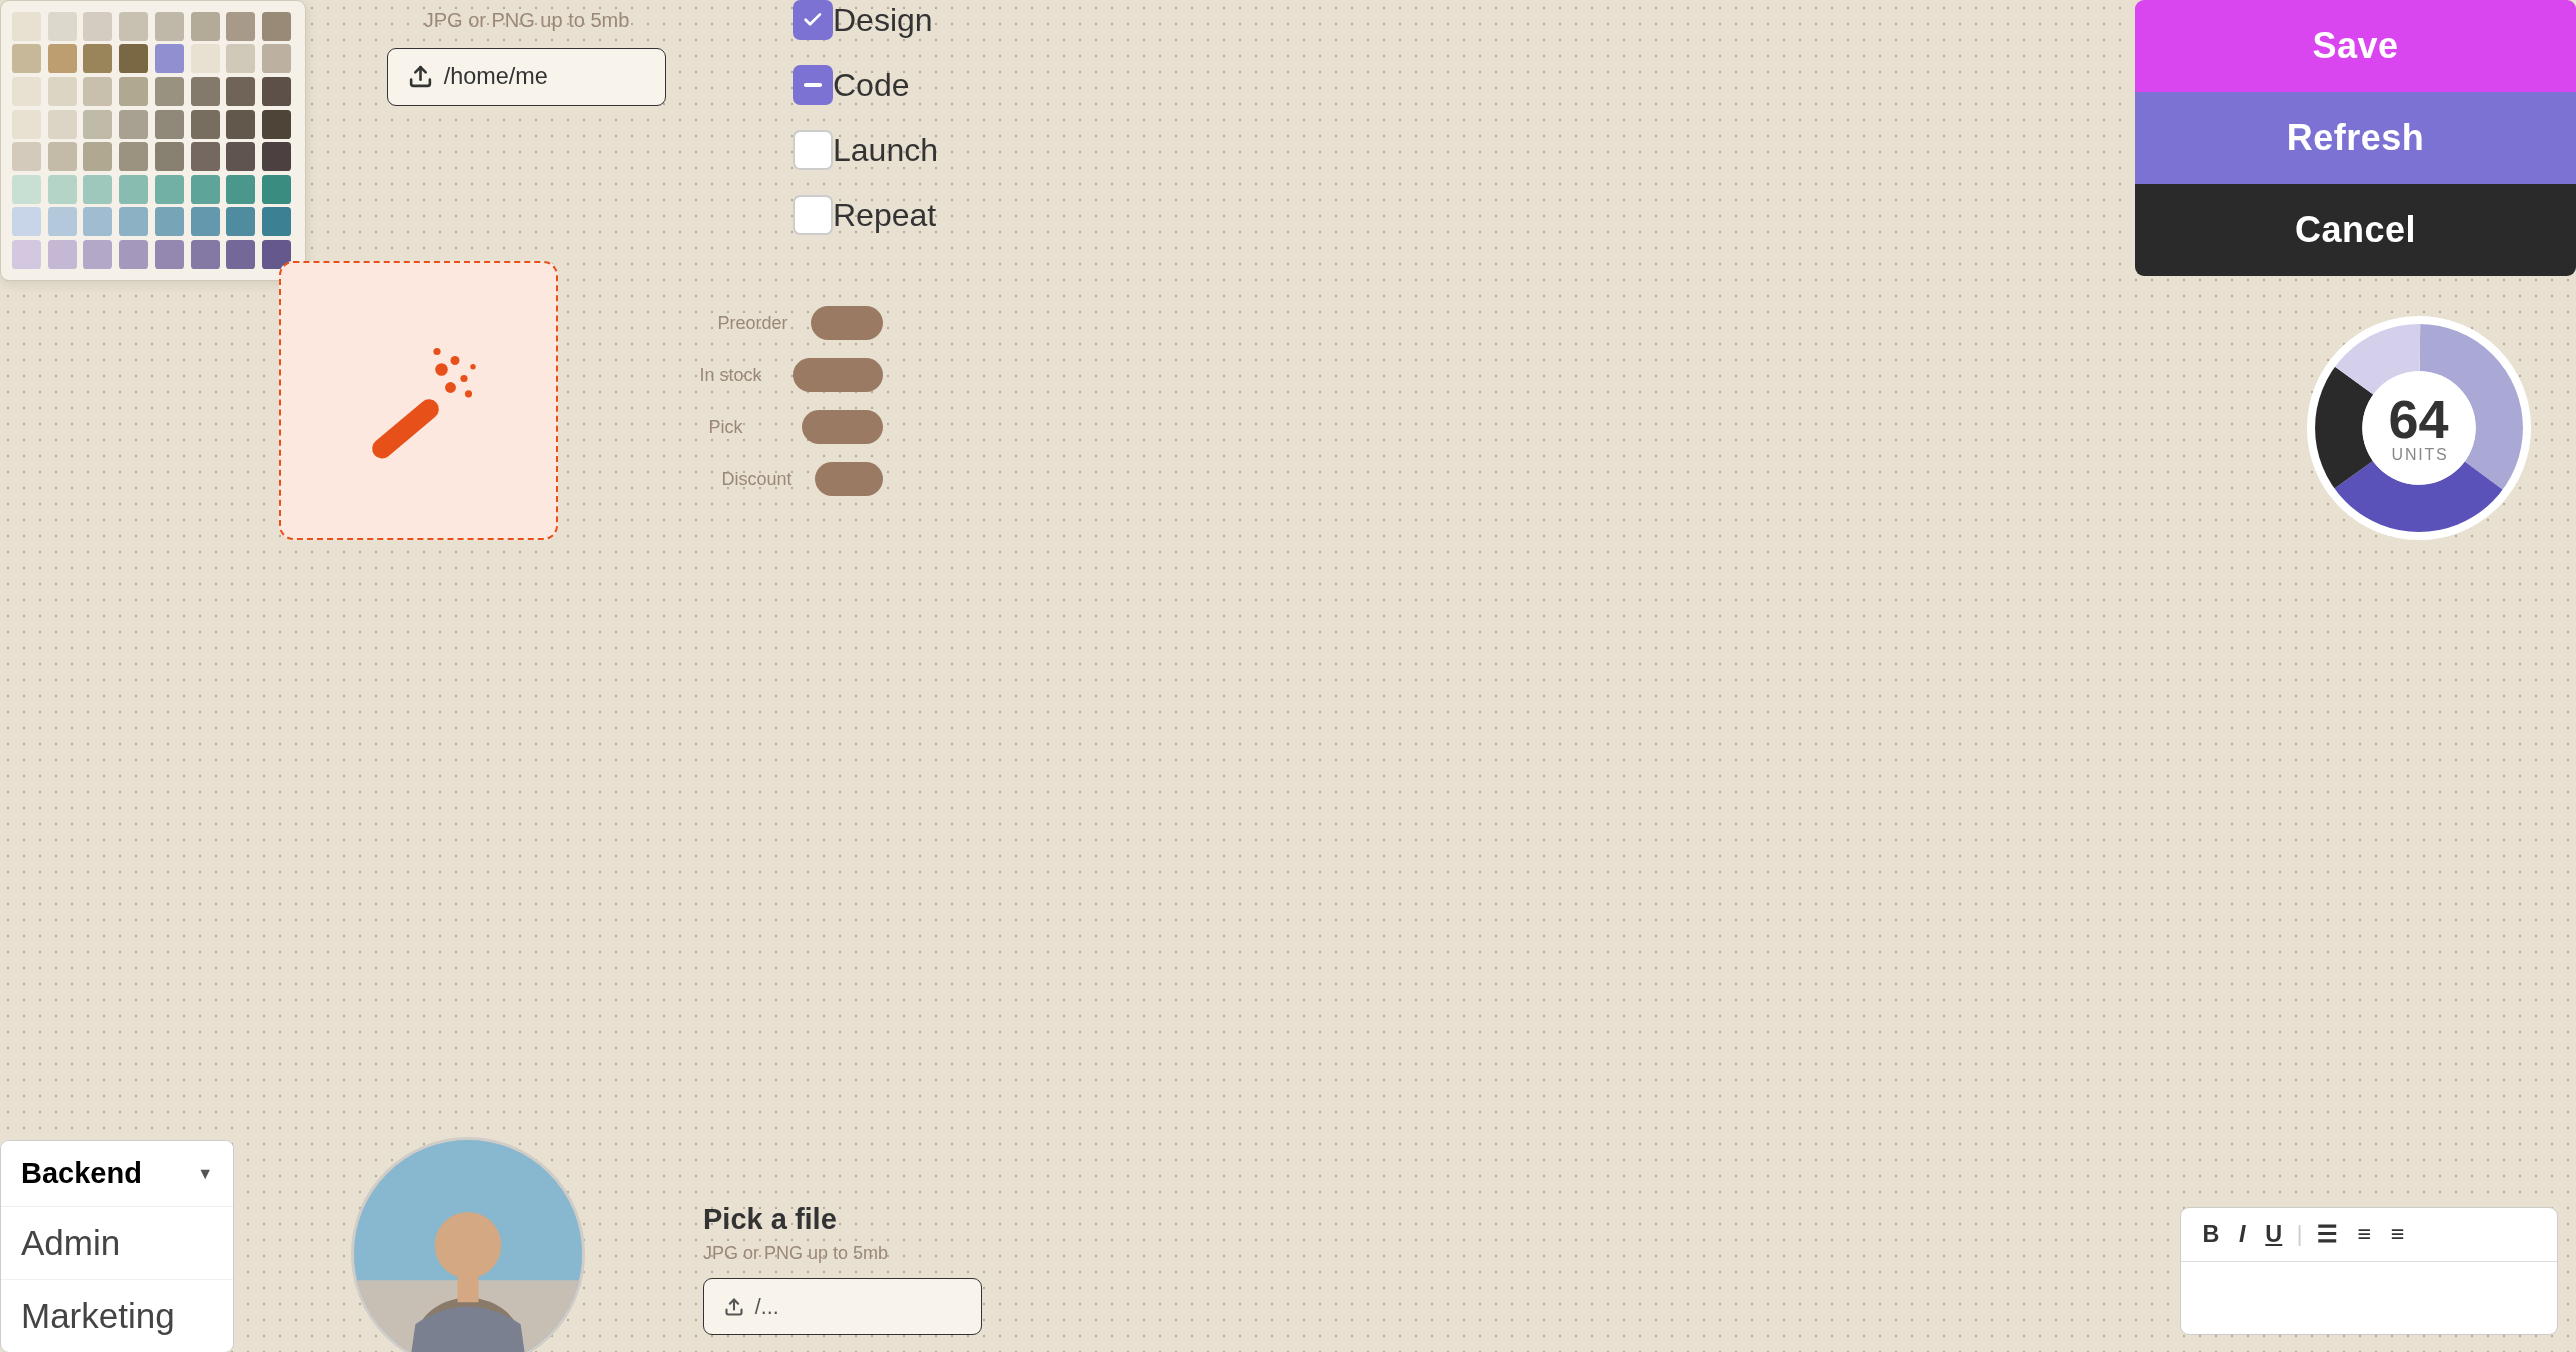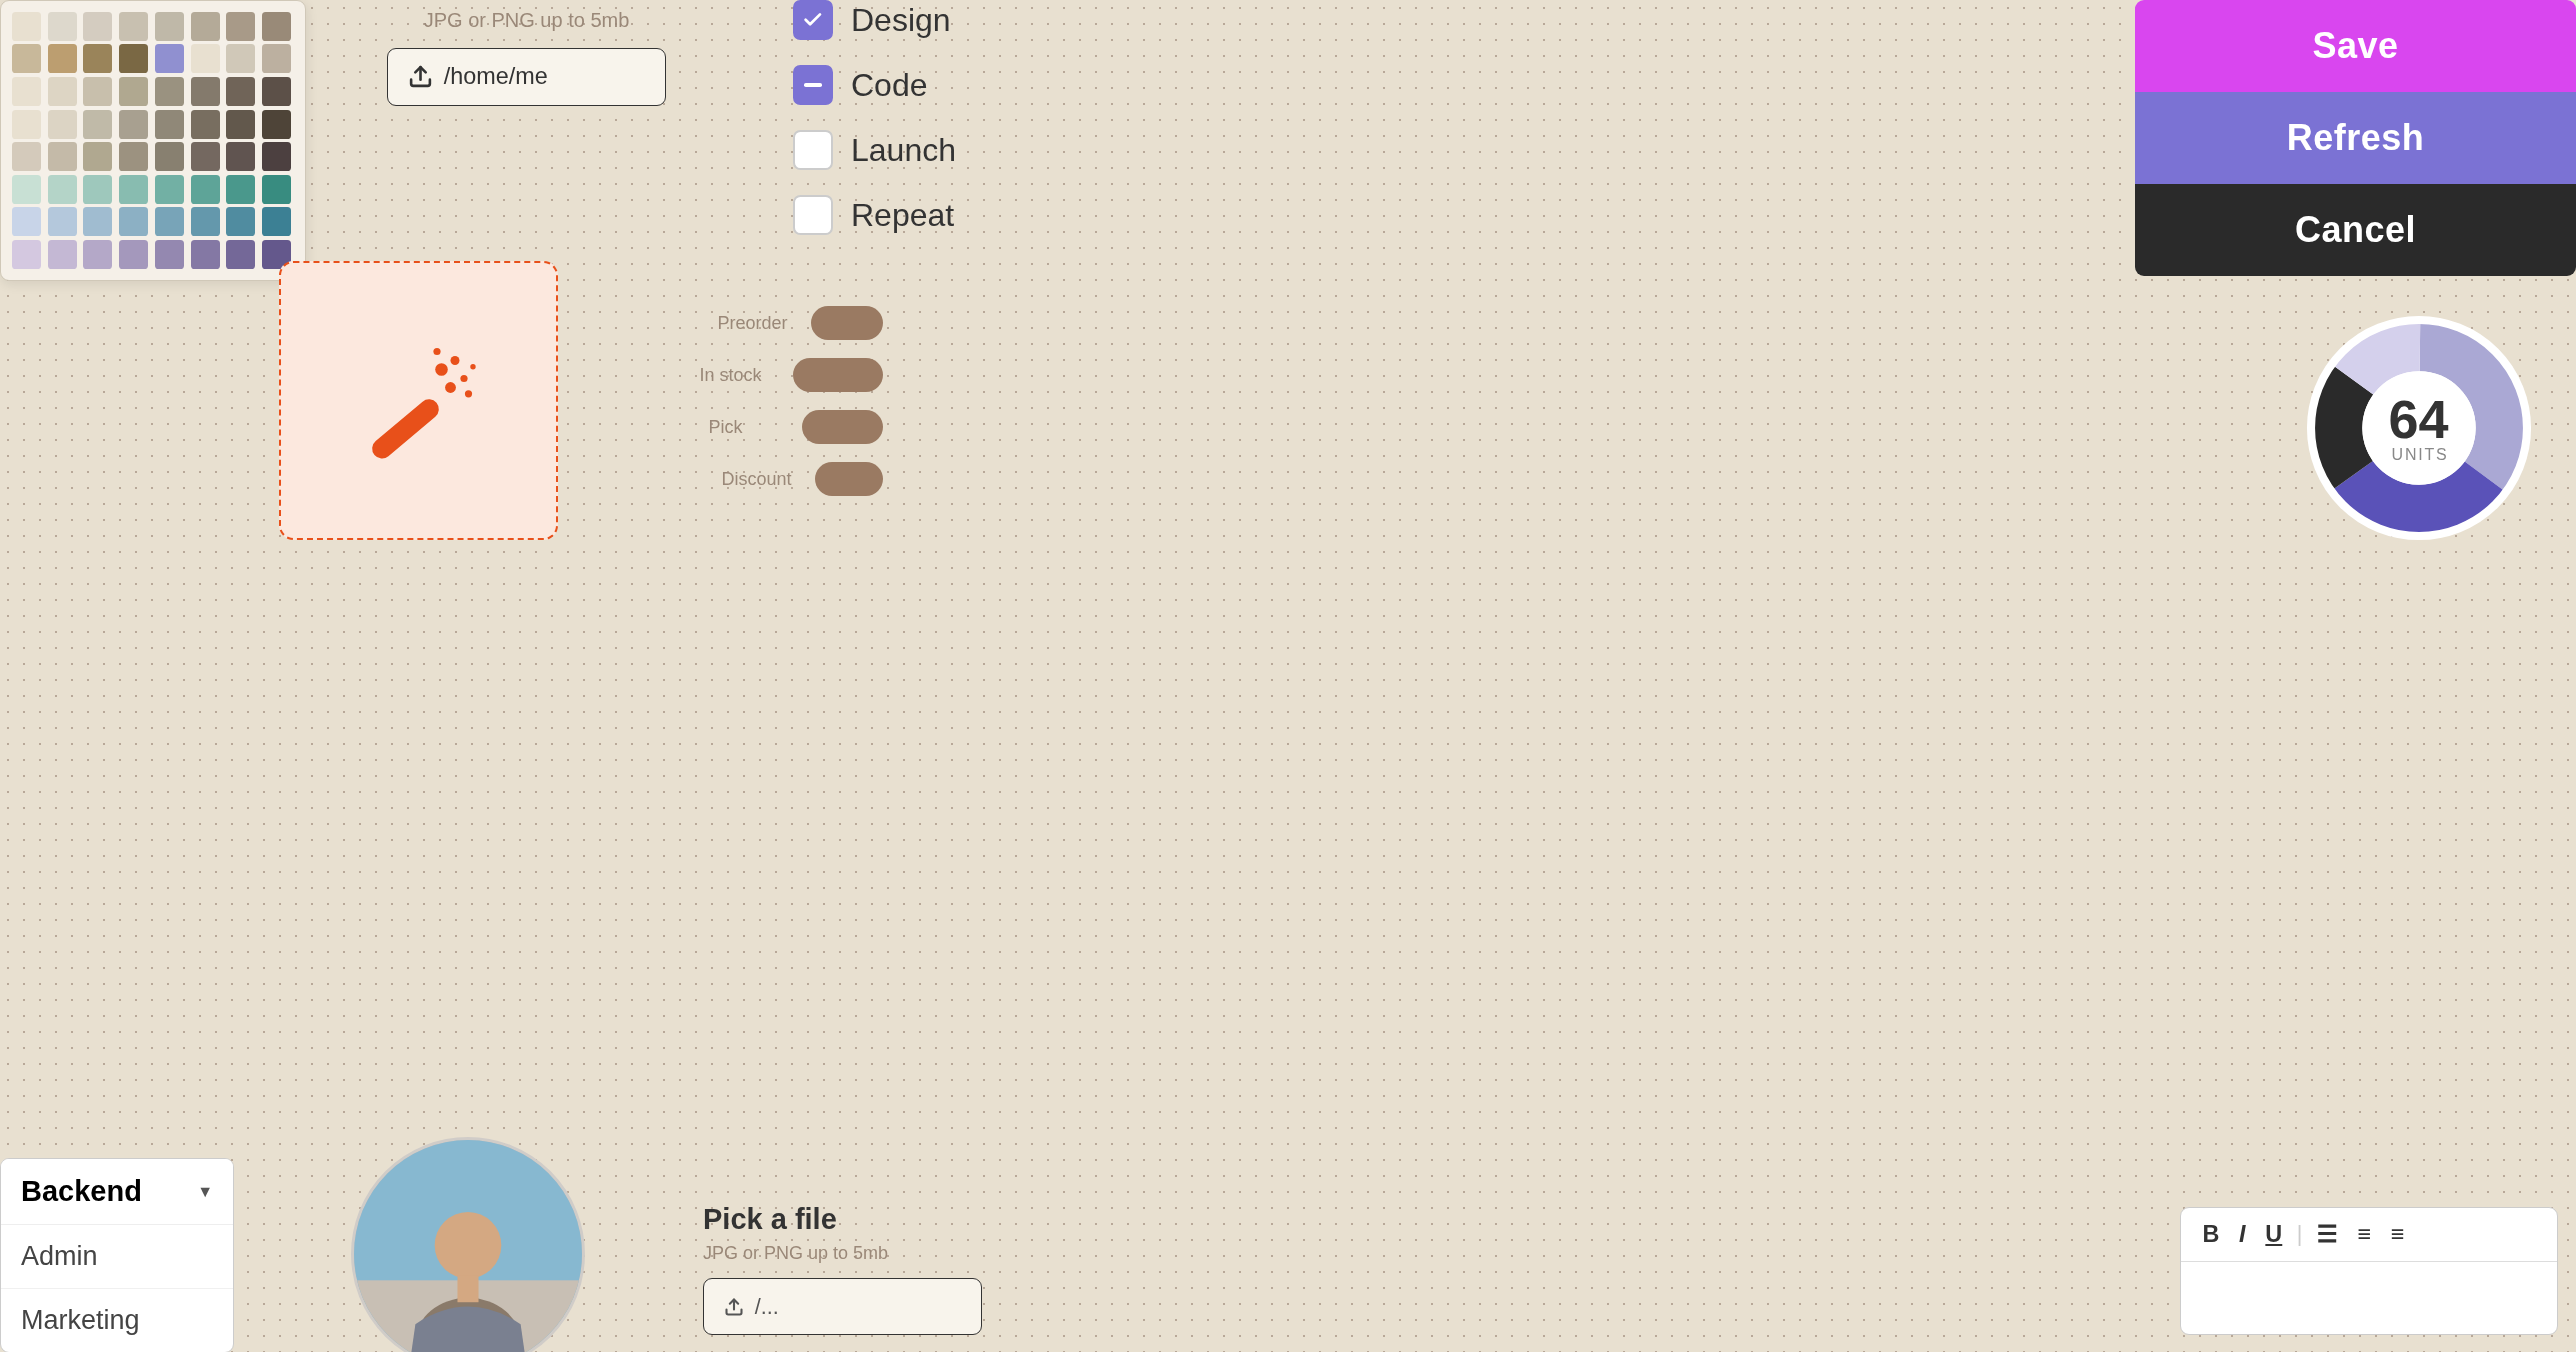--- a/index.html
+++ b/index.html
@@ -91,21 +91,20 @@
     .checkbox-section {
       position: absolute;
       top: 0;
       left: 793px;
       width: 288px;
     }
 
     .checkbox-item {
       display: flex;
       align-items: center;
-      gap: 18px;
       margin-bottom: 25px;
     }
 
     .checkbox-box {
       width: 40px;
       height: 40px;
       border: 2.3px solid #ccc;
       border-radius: 7.2px;
       background: white;
       flex-shrink: 0;
@@ -288,21 +287,21 @@
       background: white;
     }
 
     .dropdown-arrow {
       font-size: 16px;
       color: #555;
     }
 
     .dropdown-item {
       padding: 16px 20px;
-      font-size: 27px;
+      font-size: 35px;
       color: #444;
       border-bottom: 0.9px solid #f0f0f0;
     }
 
     .dropdown-item:last-child {
       border-bottom: none;
     }
 
     
     .avatar-section {

